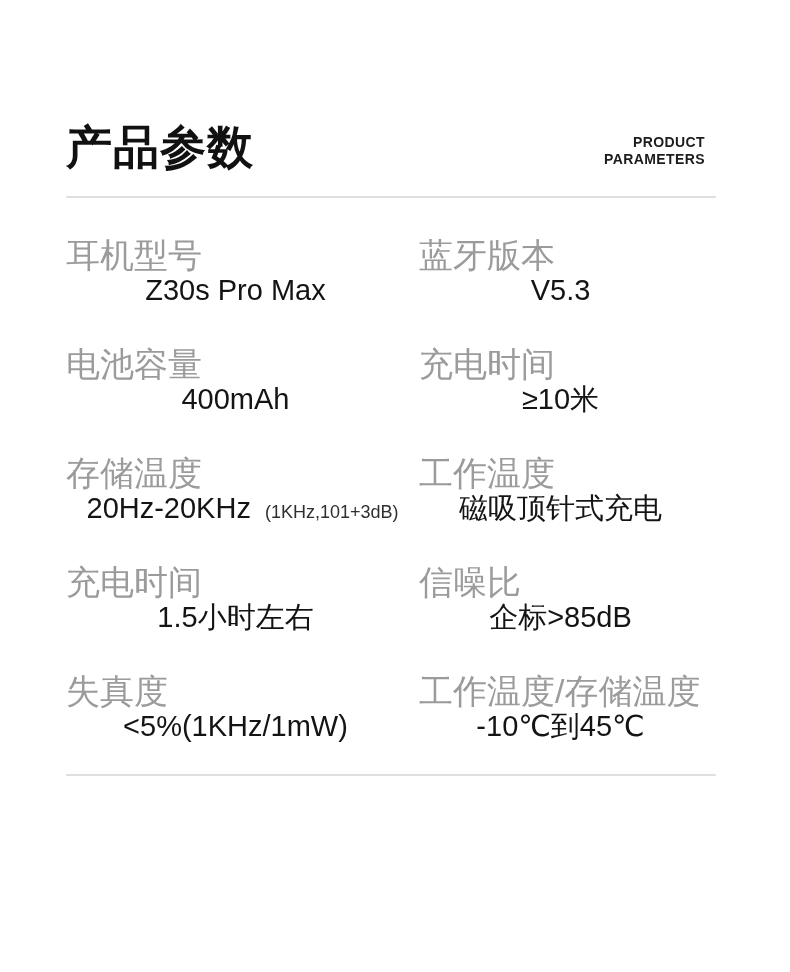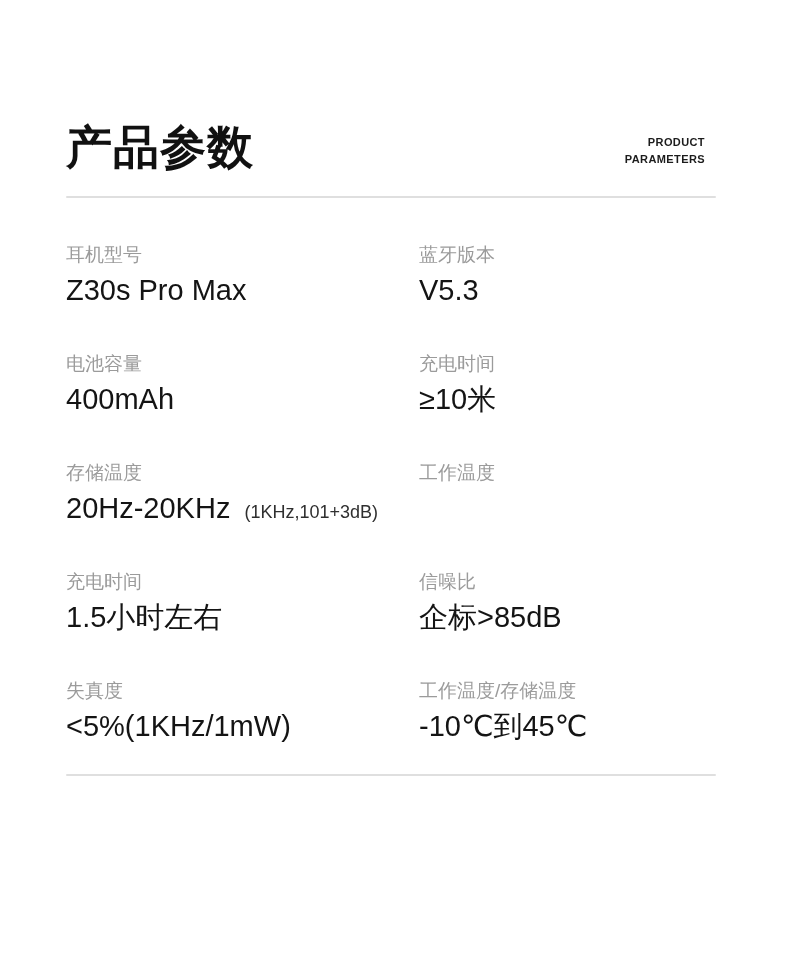--- a/index.html
+++ b/index.html
@@ -28,21 +28,21 @@
     font-weight: 900;
     letter-spacing: 1px;
     color: #111111;
   }
 
   .subtitle {
     display: flex;
     flex-direction: column;
     align-items: flex-end;
     text-align: right;
-    font-size: 11px;
+    font-size: 14px;
     line-height: 17px;
     font-weight: 700;
     letter-spacing: 0.4px;
     color: #1c1c1c;
     padding-bottom: 8px;
     margin-right: 11px;
   }
 
   .divider {
     width: 100%;
@@ -56,33 +56,34 @@
   .grid {
     margin-top: 42px;
     display: grid;
     grid-template-columns: 353px 1fr;
     row-gap: 37px;
   }
 
   .spec-item { min-height: 68px; }
 
   .spec-label {
-    font-size: 19px;
+    font-size: 34px;
     line-height: 30px;
     font-weight: 400;
     color: #9b9b9b;
   }
 
   .spec-value {
     margin-top: 2px;
     font-size: 29px;
     line-height: 36px;
     font-weight: 400;
     color: #141414;
     white-space: nowrap;
+    text-align: center;
   }
 
   .spec-value-note {
     font-size: 18px;
     color: #2f2f2f;
     margin-left: 14px;
   }
 </style>
 </head>
 <body>
@@ -120,20 +121,21 @@
     <div class="spec-value"><span class="spec-value-main">≥10米</span><span class="spec-value-note"></span></div>
   </div>
 
   <div class="spec-item">
     <div class="spec-label">存储温度</div>
     <div class="spec-value"><span class="spec-value-main">20Hz-20KHz</span><span class="spec-value-note">(1KHz,101+3dB)</span></div>
   </div>
 
   <div class="spec-item">
     <div class="spec-label">工作温度</div>
+    <div class="spec-value"><span class="spec-value-main">磁吸顶针式充电</span><span class="spec-value-note"></span></div>
   </div>
 
   <div class="spec-item">
     <div class="spec-label">充电时间</div>
     <div class="spec-value"><span class="spec-value-main">1.5小时左右</span><span class="spec-value-note"></span></div>
   </div>
 
   <div class="spec-item">
     <div class="spec-label">信噪比</div>
     <div class="spec-value"><span class="spec-value-main">企标&gt;85dB</span><span class="spec-value-note"></span></div>

